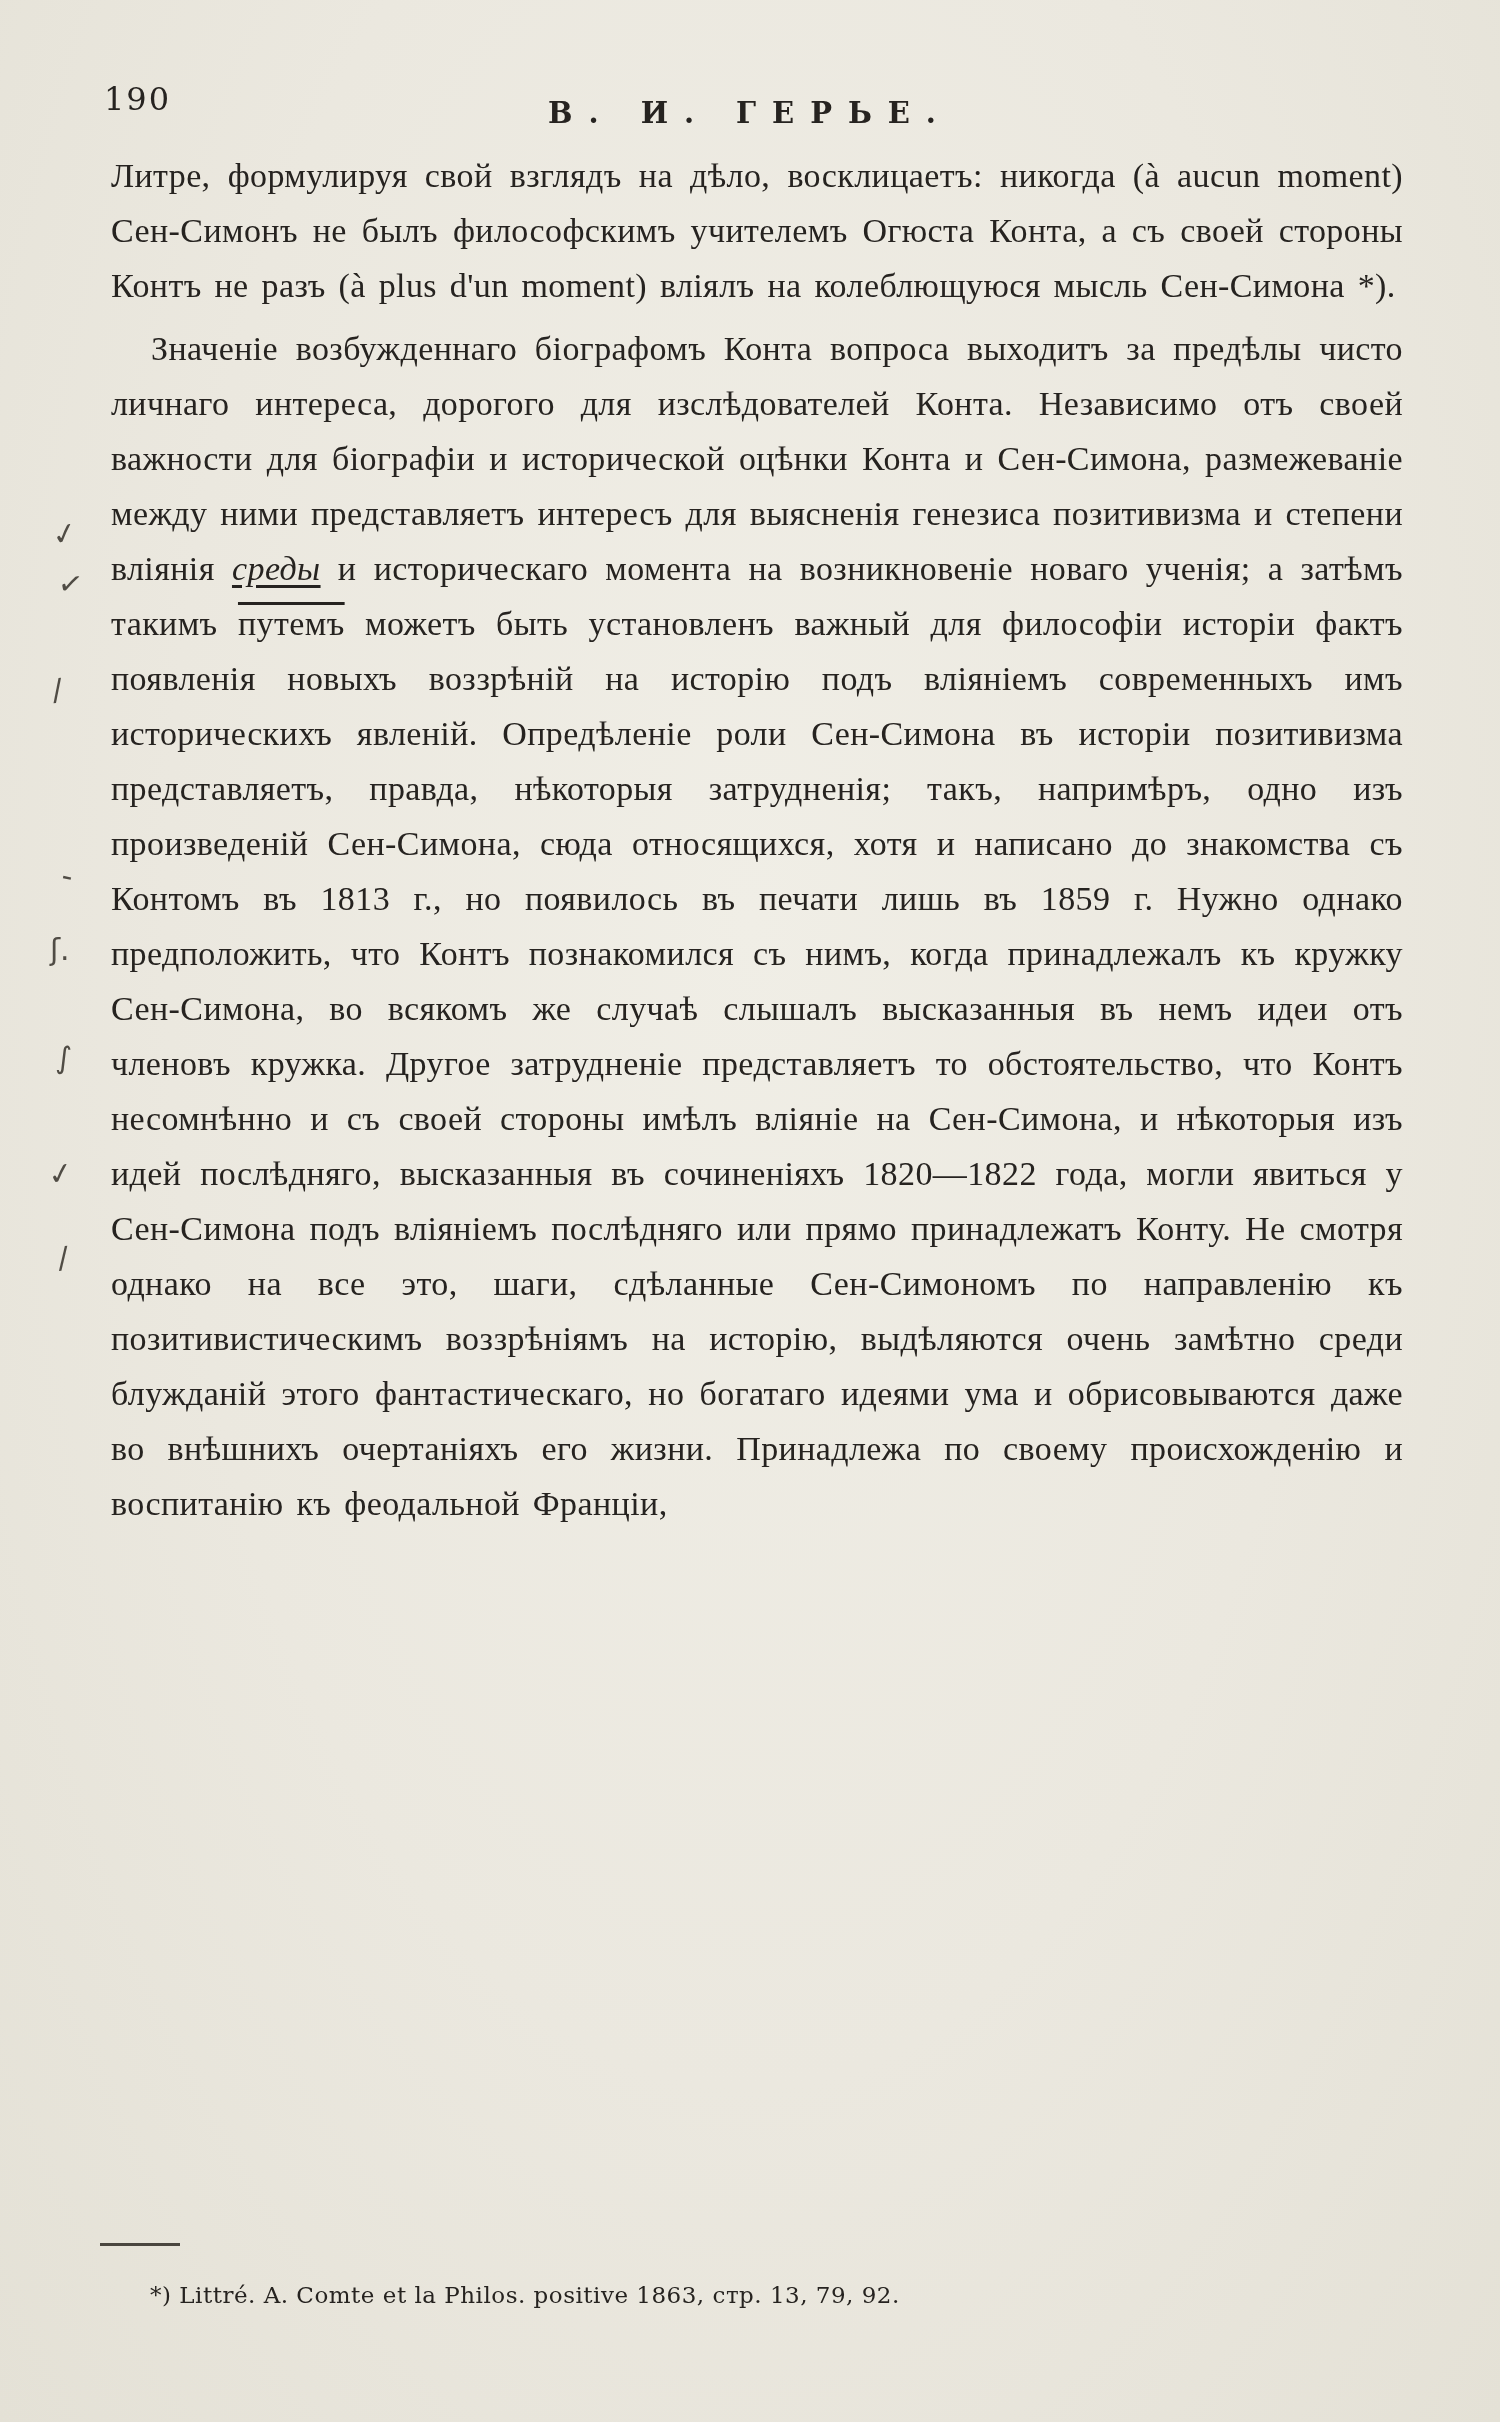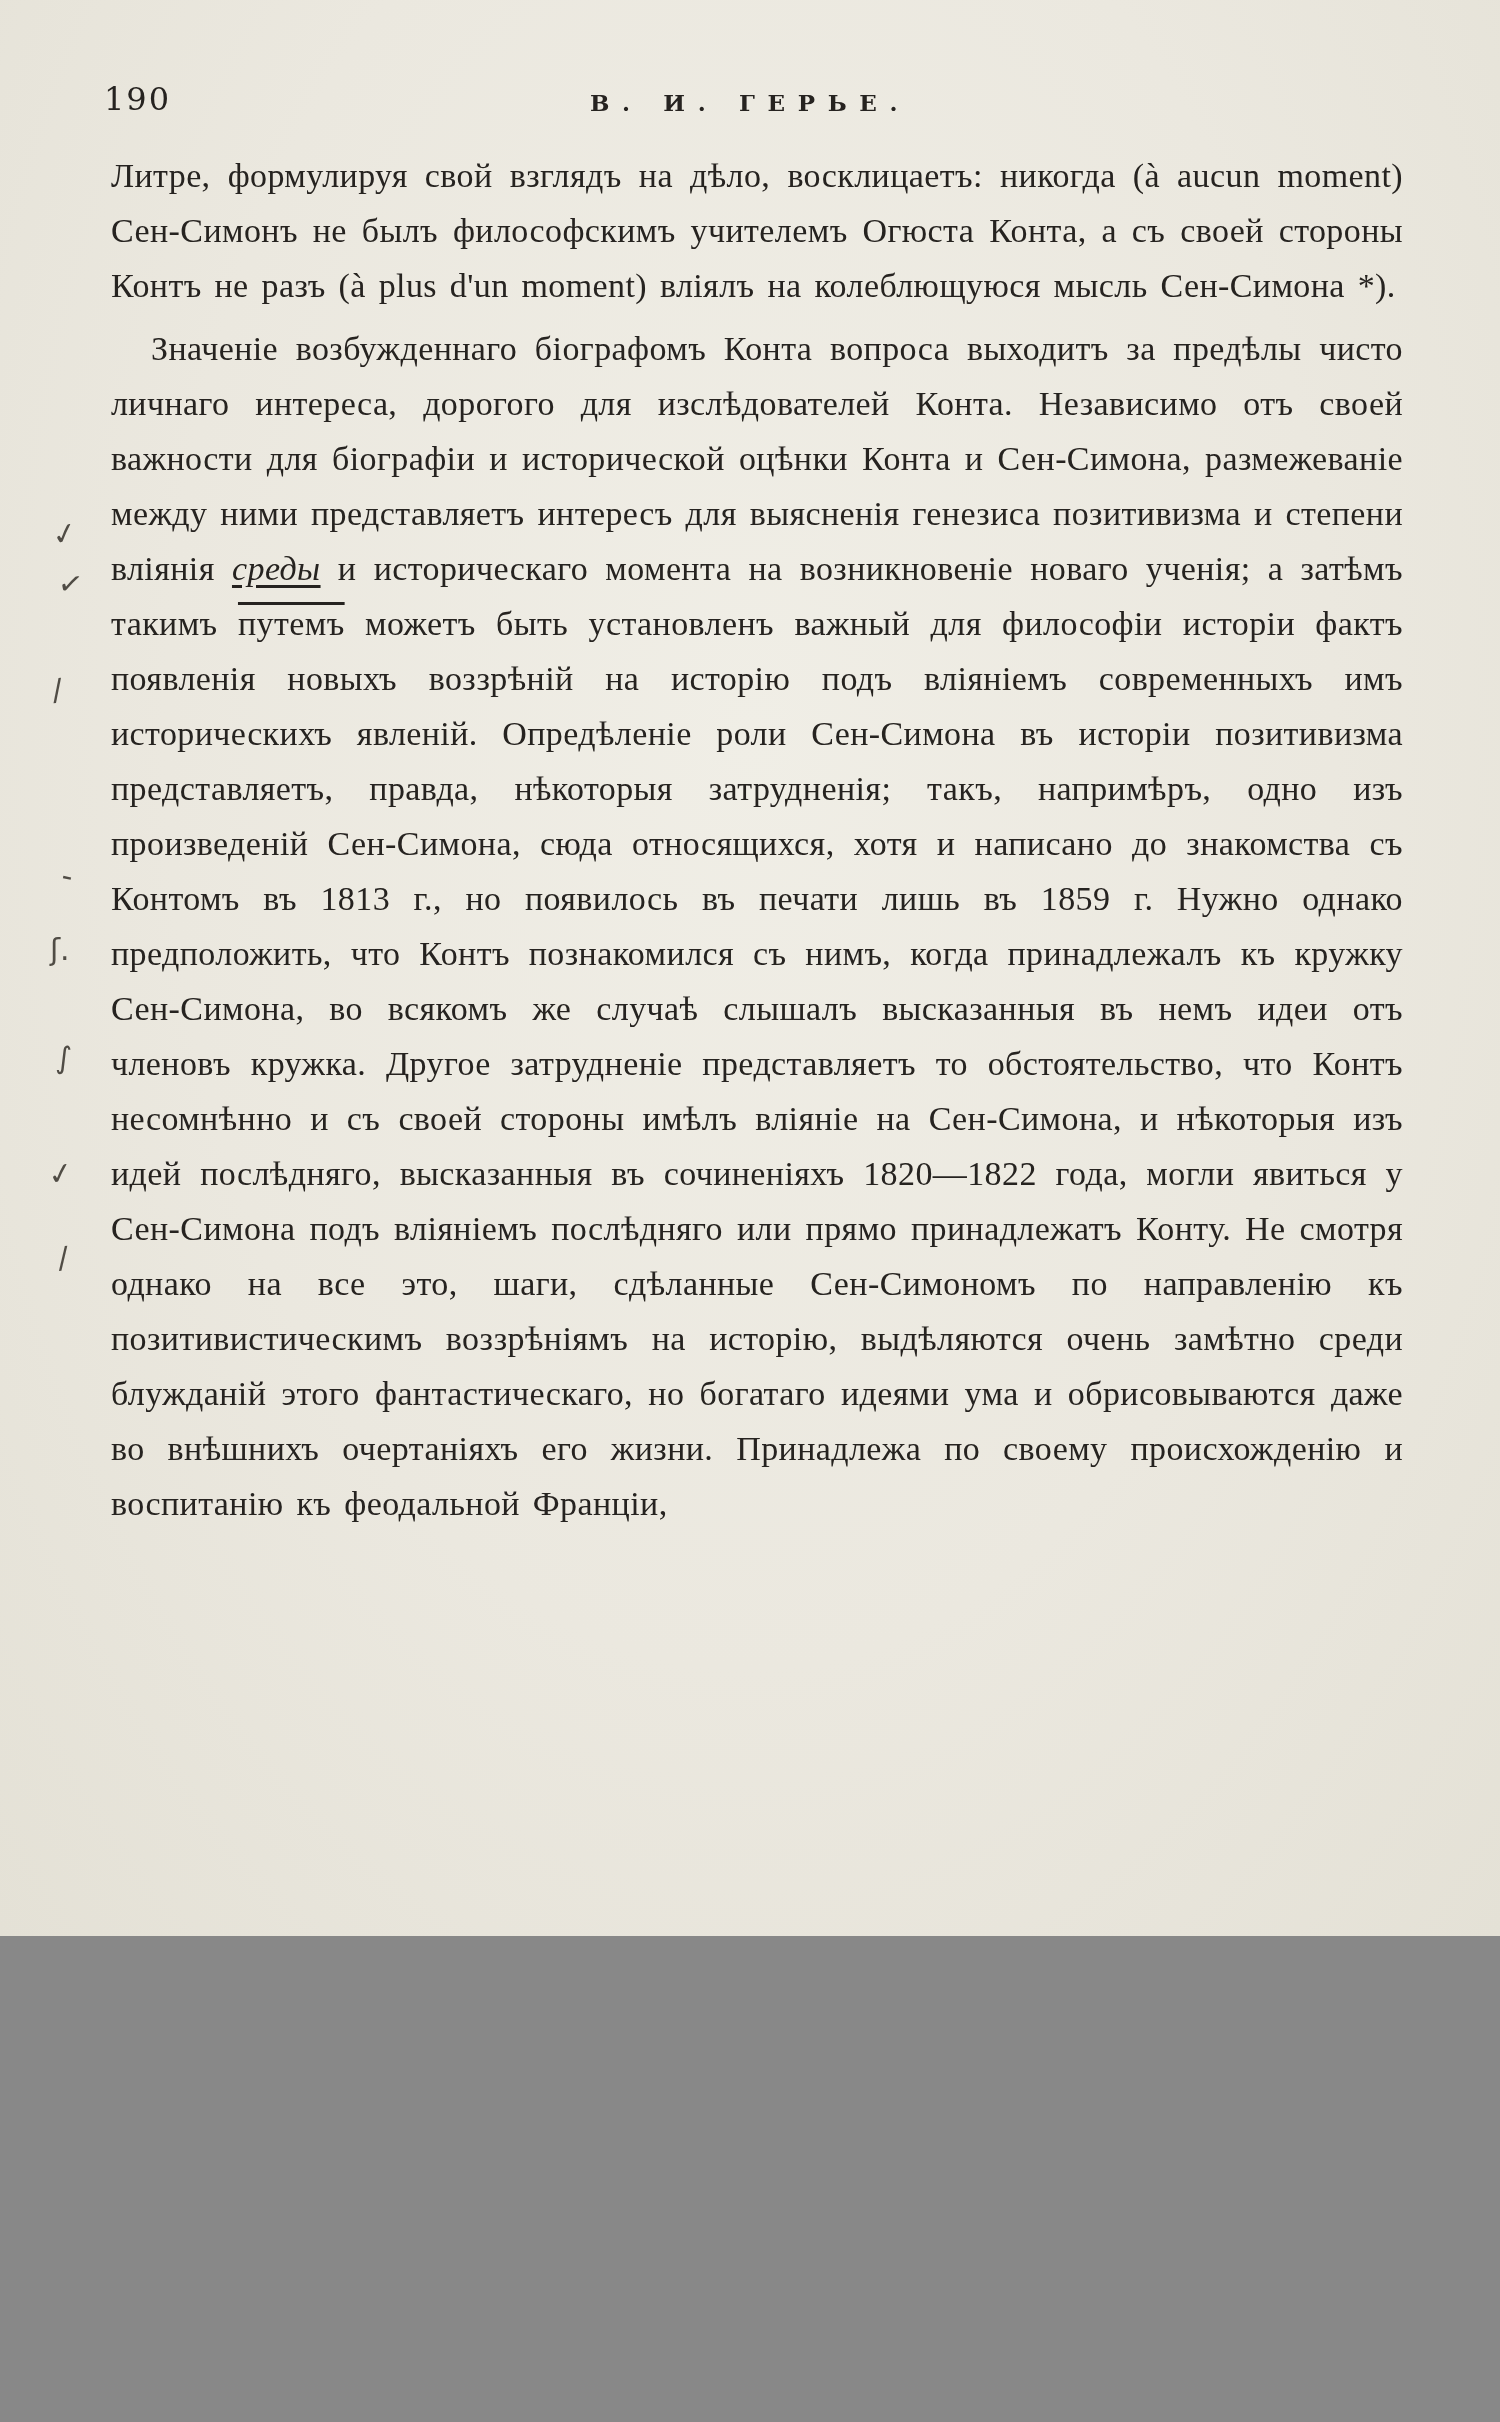--- a/index.html
+++ b/index.html
@@ -3,41 +3,41 @@
 <meta charset="utf-8">
 <style>
   html, body {
     margin: 0;
     padding: 0;
     background: #888;
   }
   .page {
     position: relative;
     width: 1500px;
-    height: 1936px;
+    height: 2422px;
     margin: 0 auto;
     background: radial-gradient(ellipse at 50% 38%, #f0eee6 0%, #ebe8df 55%, #e4e1d6 100%);
     overflow: hidden;
     font-family: "DejaVu Serif", "Liberation Serif", serif;
     color: #262320;
   }
   .page-number {
     position: absolute;
     top: 80px;
     left: 104px;
     font-size: 32px;
     letter-spacing: 2px;
   }
   .running-header {
     position: absolute;
-    top: 89px;
+    top: 96px;
     left: 0;
     right: 0;
     text-align: center;
-    font-size: 23px;
+    font-size: 29px;
     font-weight: bold;
     letter-spacing: 0.55em;
   }
   .body-text {
     position: absolute;
     top: 140px;
     left: 103px;
     width: 1308px;
     text-align: justify;
     font-size: 34px;

